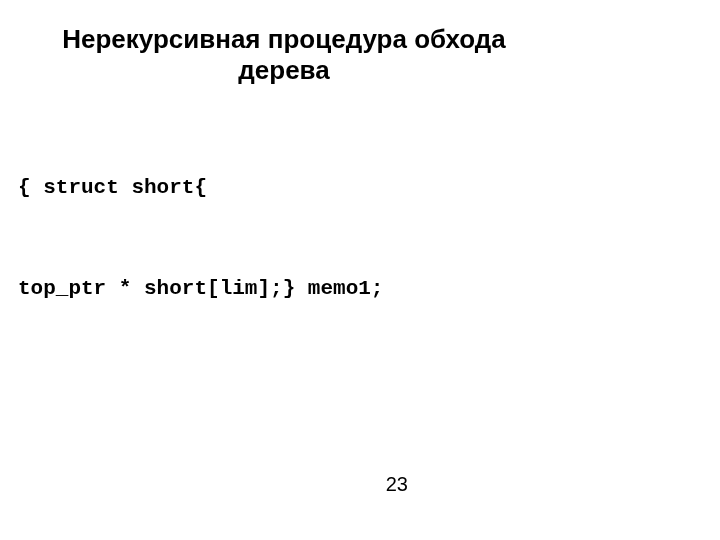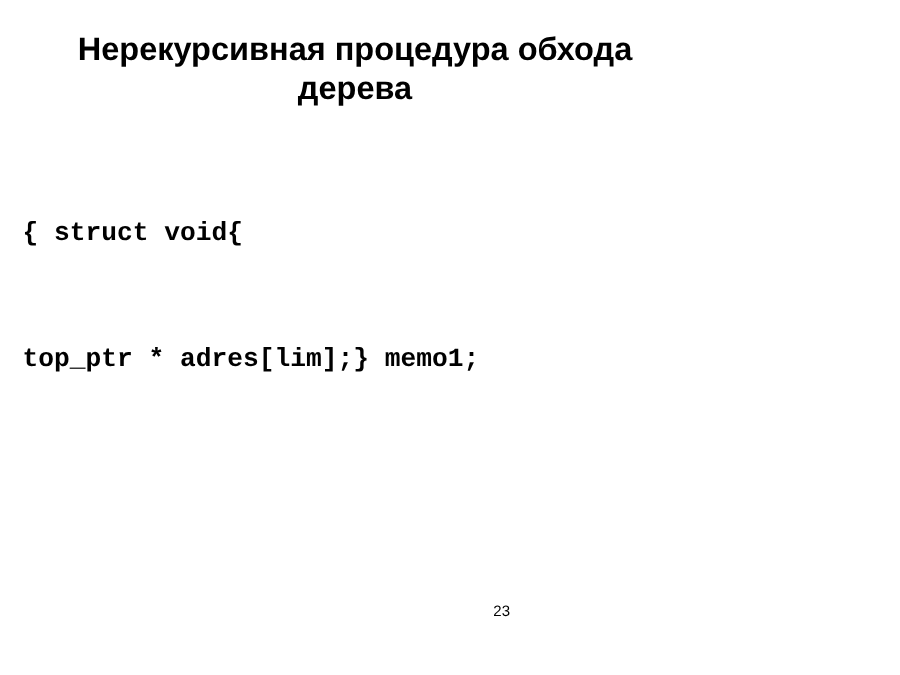--- a/index.html
+++ b/index.html
@@ -30,30 +30,30 @@
     font-weight: bold;
     line-height: 1.6;
     white-space: pre;
     margin-left: -10px;
   }
   .page-number {
     position: absolute;
     right: 160px;
     bottom: 44px;
     font-family: Arial, Helvetica, sans-serif;
-    font-size: 12px;
+    font-size: 20px;
     font-weight: normal;
   }
 </style>
 </head>
 <body>
 
 <div class="slide">
   <div class="title">Нерекурсивная процедура обхода дерева</div>
   <div class="code">
-    <div>{ struct void{</div>
-    <div>top_ptr * adres[lim];} memo1;</div>
+    <div>{ struct short{</div>
+    <div>top_ptr * short[lim];} memo1;</div>
     
     
     
   </div>
   <div class="page-number">23</div>
 </div>
 
 </body></html>

